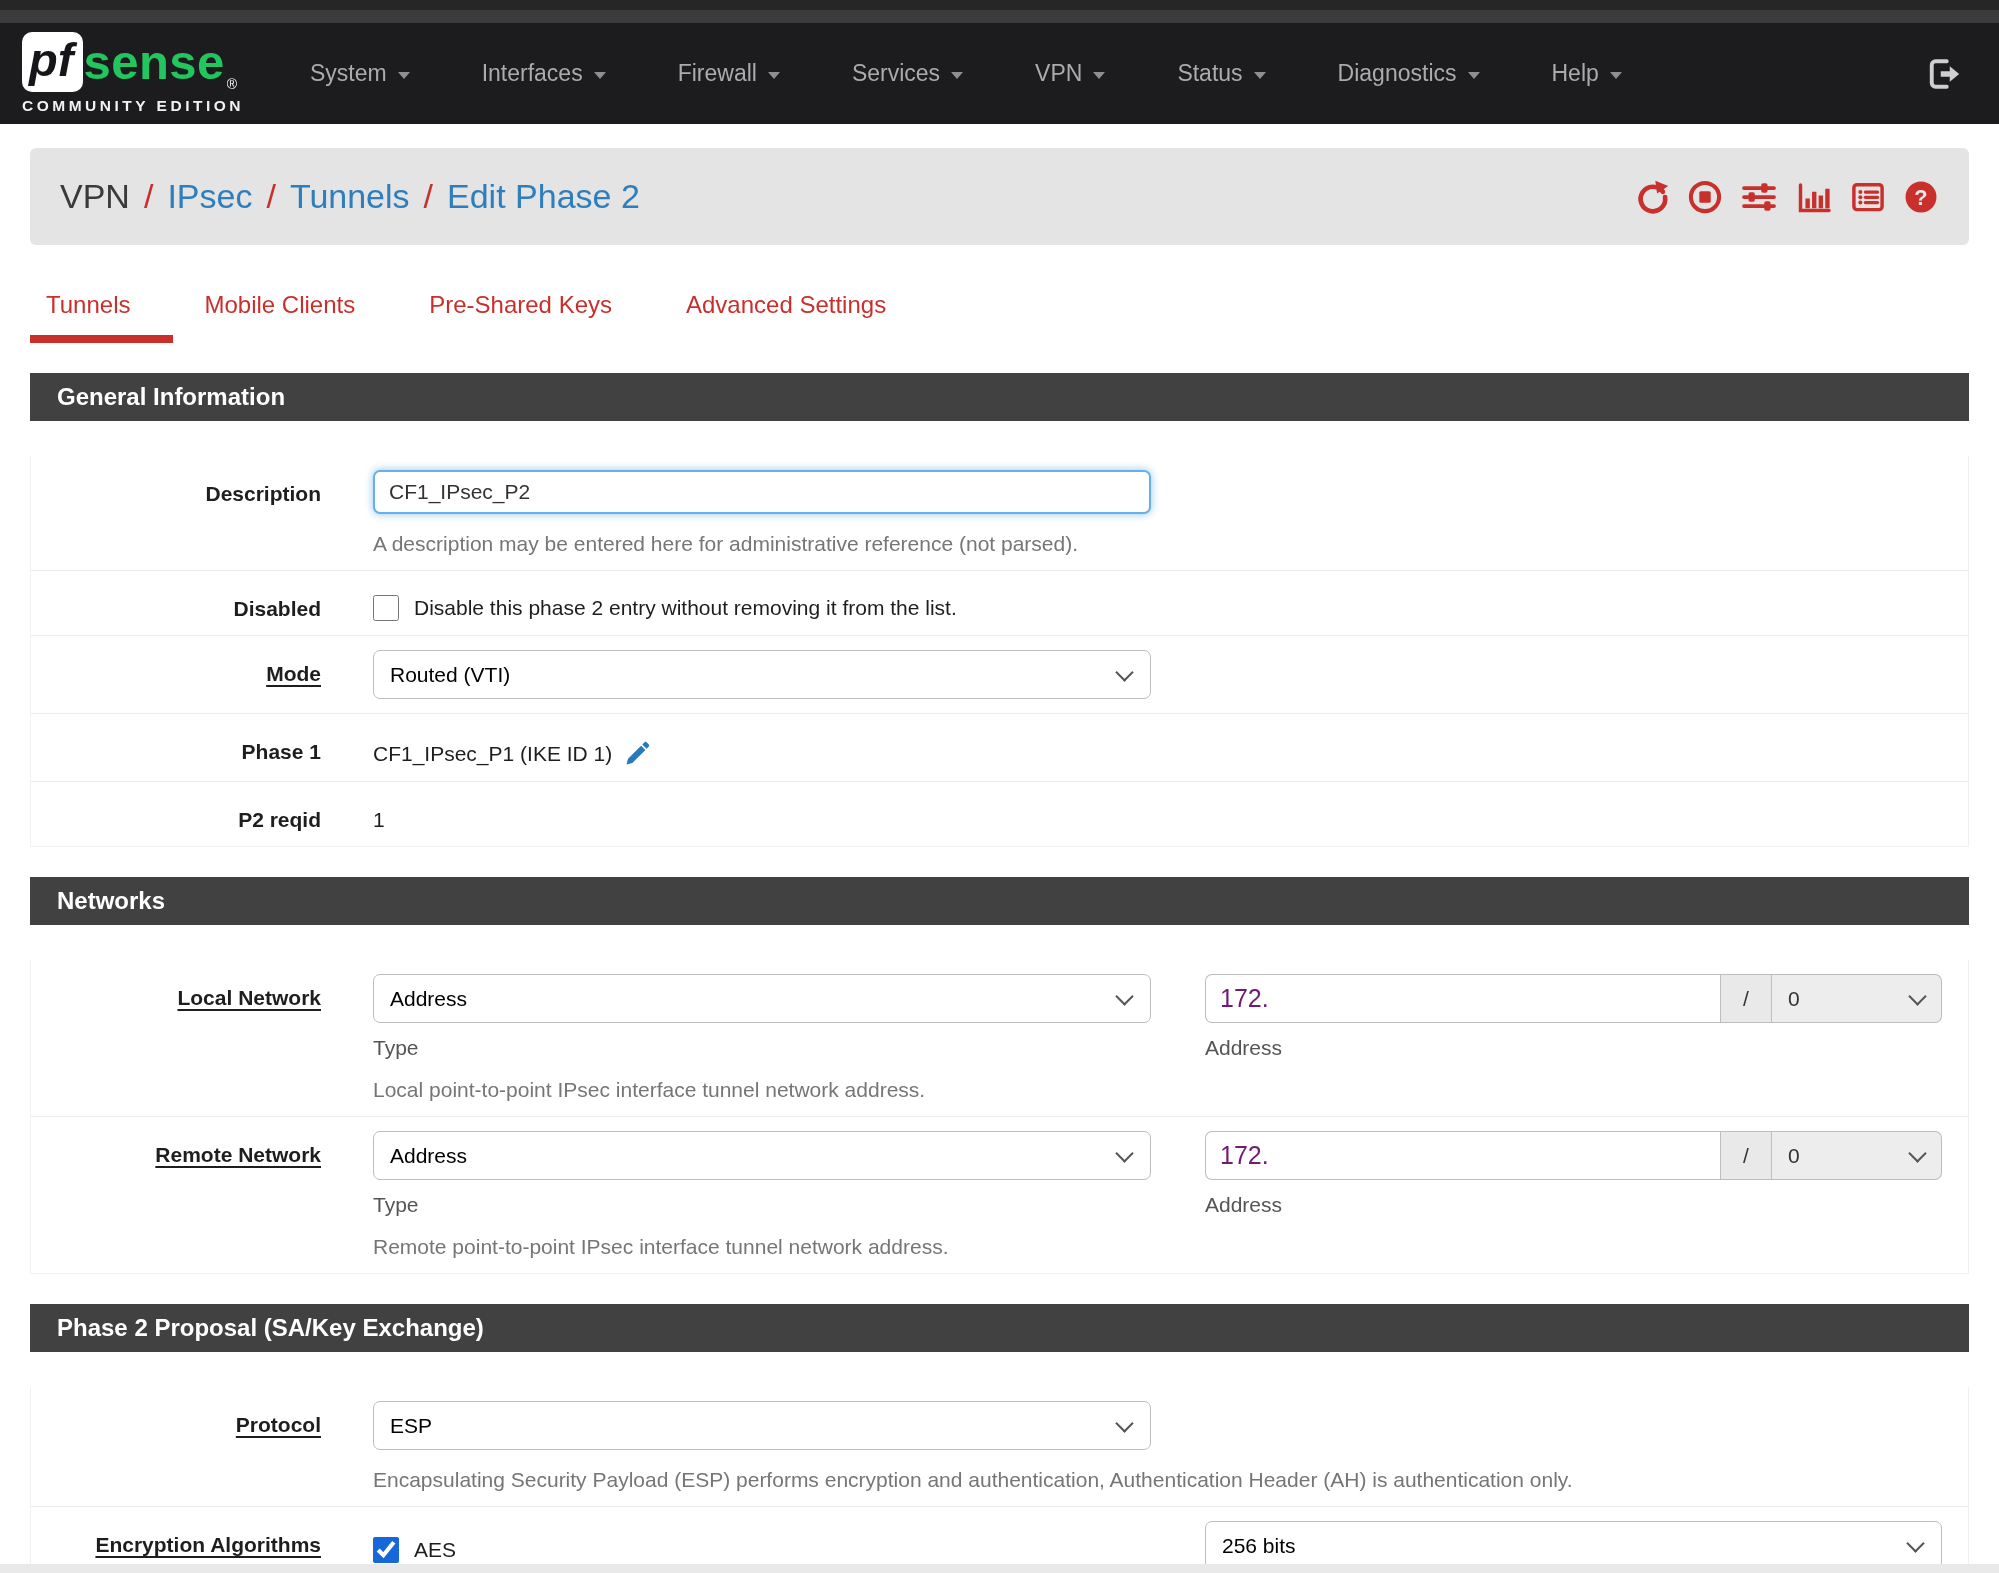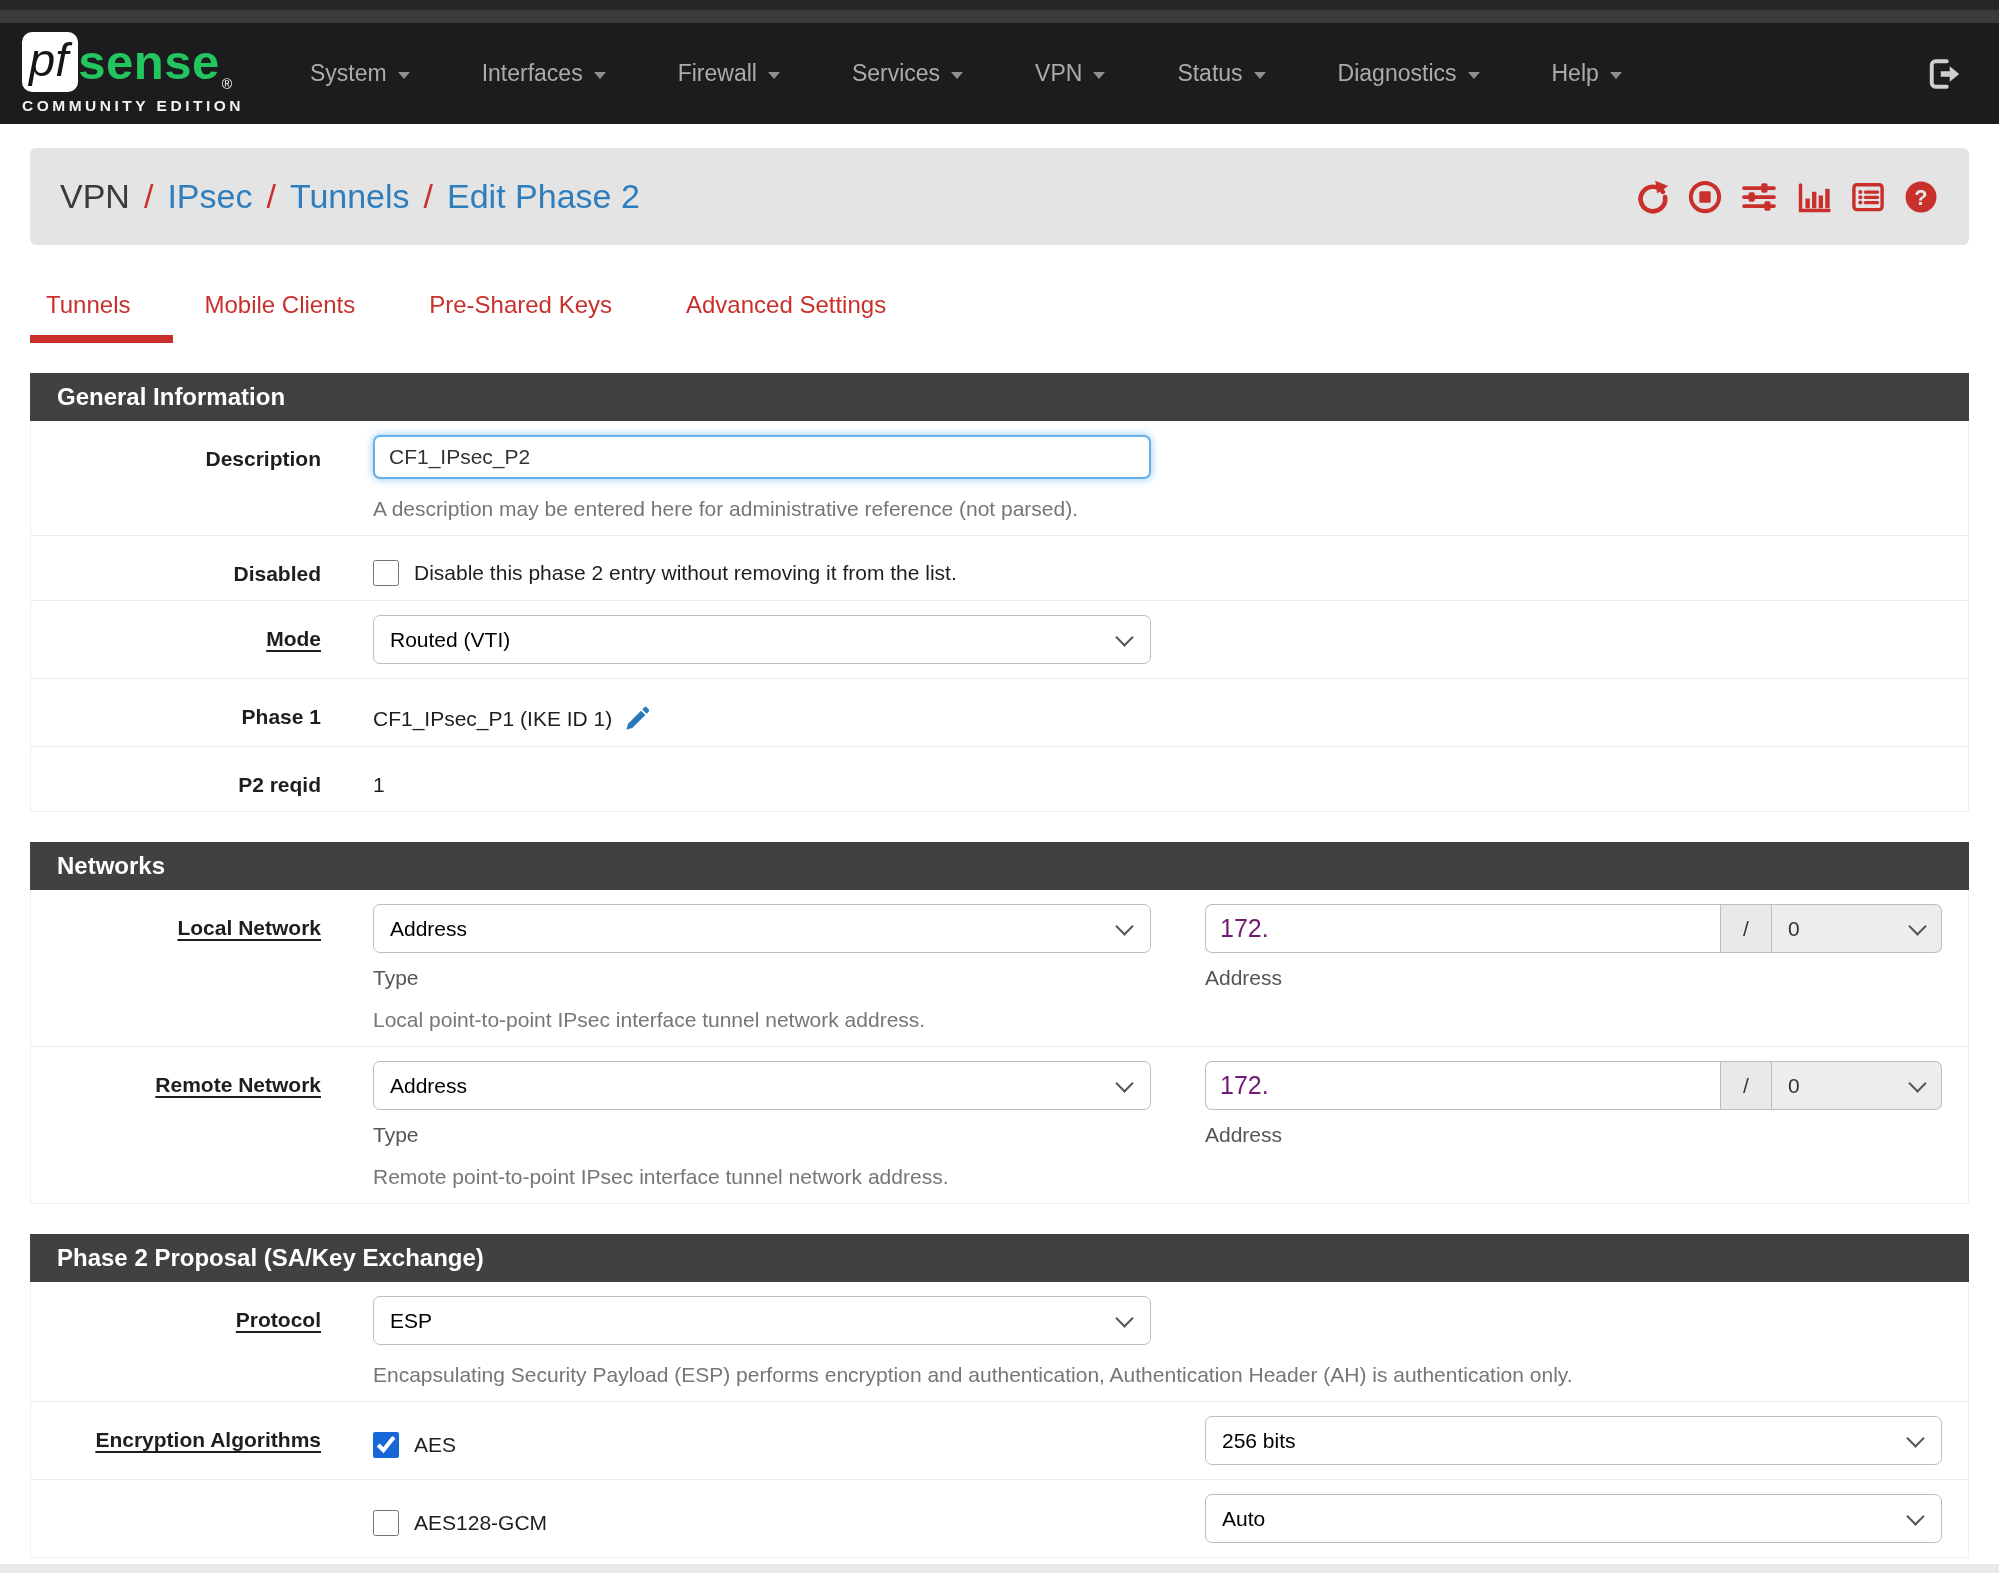--- a/index.html
+++ b/index.html
@@ -7,21 +7,21 @@
     font-family:"Liberation Sans", sans-serif; }
 
   
   .strip1 { height:10px; background:#262626; }
   .strip2 { height:13px; background:#3b3b3b; }
 
   
   .navbar { height:101px; background:#1c1c1e; display:flex; align-items:center; padding:0 38px 0 22px; }
   .brand { display:flex; flex-direction:column; gap:5px; cursor:pointer; }
   .brand-row { display:flex; align-items:center; }
-  .pf-box { background:#ffffff; color:#16161a; font-style:italic; font-weight:normal;
+  .pf-box { background:#ffffff; color:#16161a; font-style:italic; font-weight:bold;
     font-size:47px; line-height:1; padding:4px 10px 9px 7px; border-radius:10px; }
   .sense { color:#22c55e; font-weight:bold; font-size:49px; line-height:1; letter-spacing:.5px; }
   .tm { color:#ffffff; font-size:14px; align-self:flex-end; margin-left:2px; }
   .brand-sub { color:#f2f2f2; font-size:15.5px; font-weight:bold; letter-spacing:3.5px; }
   .menu { display:flex; margin-left:66px; gap:72px; }
   .menu-item { color:#ababab; font-size:23px; display:flex; align-items:center; gap:11px; cursor:pointer; white-space:nowrap; }
   .caret { width:0; height:0; border-left:6px solid transparent; border-right:6px solid transparent;
     border-top:7px solid #8f8f8f; display:inline-block; margin-top:3px; }
   .logout { margin-left:auto; color:#cfcfcf; display:flex; align-items:center; cursor:pointer; }
 
@@ -36,21 +36,21 @@
   .crumb-icons .cicon { cursor:pointer; display:flex; }
 
   
   .tabs { margin:46px 30px 0; display:flex; gap:74px; padding-left:16px; }
   .tab { color:#c9302c; font-size:24px; line-height:28px; padding-bottom:24px; position:relative; cursor:pointer; white-space:nowrap; }
   .tab.active::after { content:""; position:absolute; left:-16px; right:-42px; bottom:0; height:8px; background:#c9302c; }
 
   
   .section { margin:30px 30px 0; }
   .sec-h { background:#414141; color:#ffffff; font-weight:bold; font-size:24px; padding:10px 27px; }
-  .sec-body { border:1px solid #f0f0f0; border-top:none; }
+  .sec-body { border:1px solid #f0f0f0; border-top:none;margin-top:35px; }
   .frow { display:grid; grid-template-columns:342px 1fr; padding:14px 0; border-bottom:1px solid #ececec; }
   .frow:last-child { border-bottom:none; }
   .flabel { text-align:right; padding:12px 52px 0 0; font-weight:bold; font-size:21px; color:#1e1e1e; }
   .flabel .u { text-decoration:underline; text-underline-offset:4px; }
   .fcontent { padding-right:26px; }
   .dual { display:grid; grid-template-columns:778px 1fr; column-gap:54px; }
 
   .tinput { height:44px; width:778px; border:1px solid #bdbdbd; border-radius:7px;
     font-size:21px; color:#333; padding:0 14px; outline:none; font-family:"Liberation Sans",sans-serif; }
   .tinput.focus { border:2px solid #66afe9; box-shadow:0 0 9px rgba(82,168,236,.65); }

